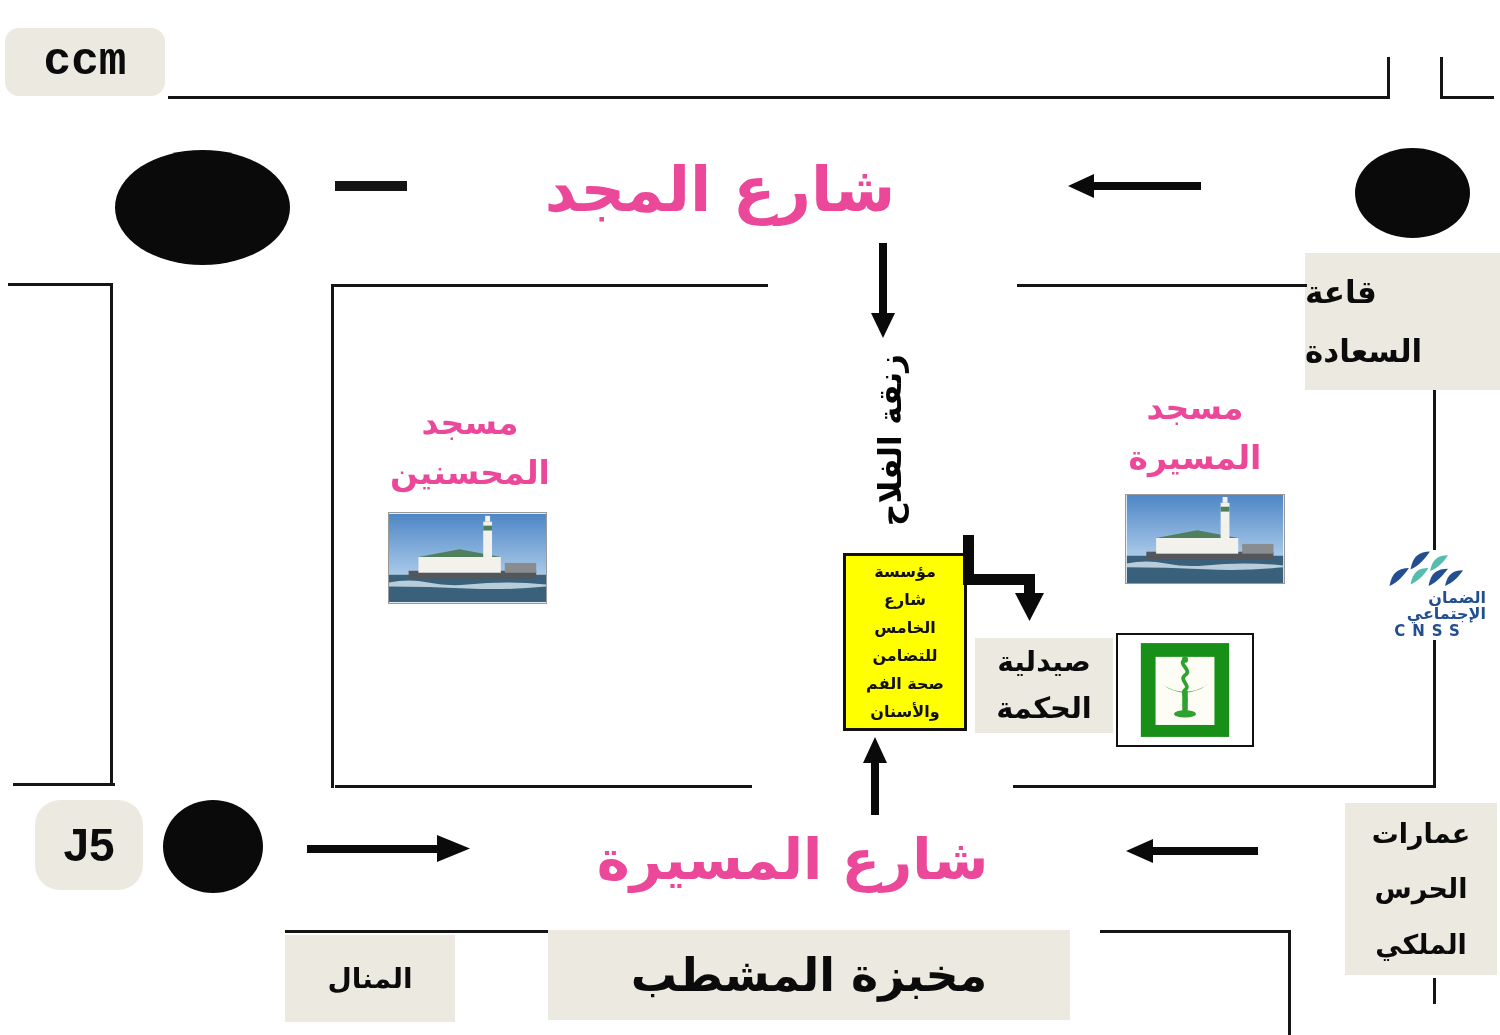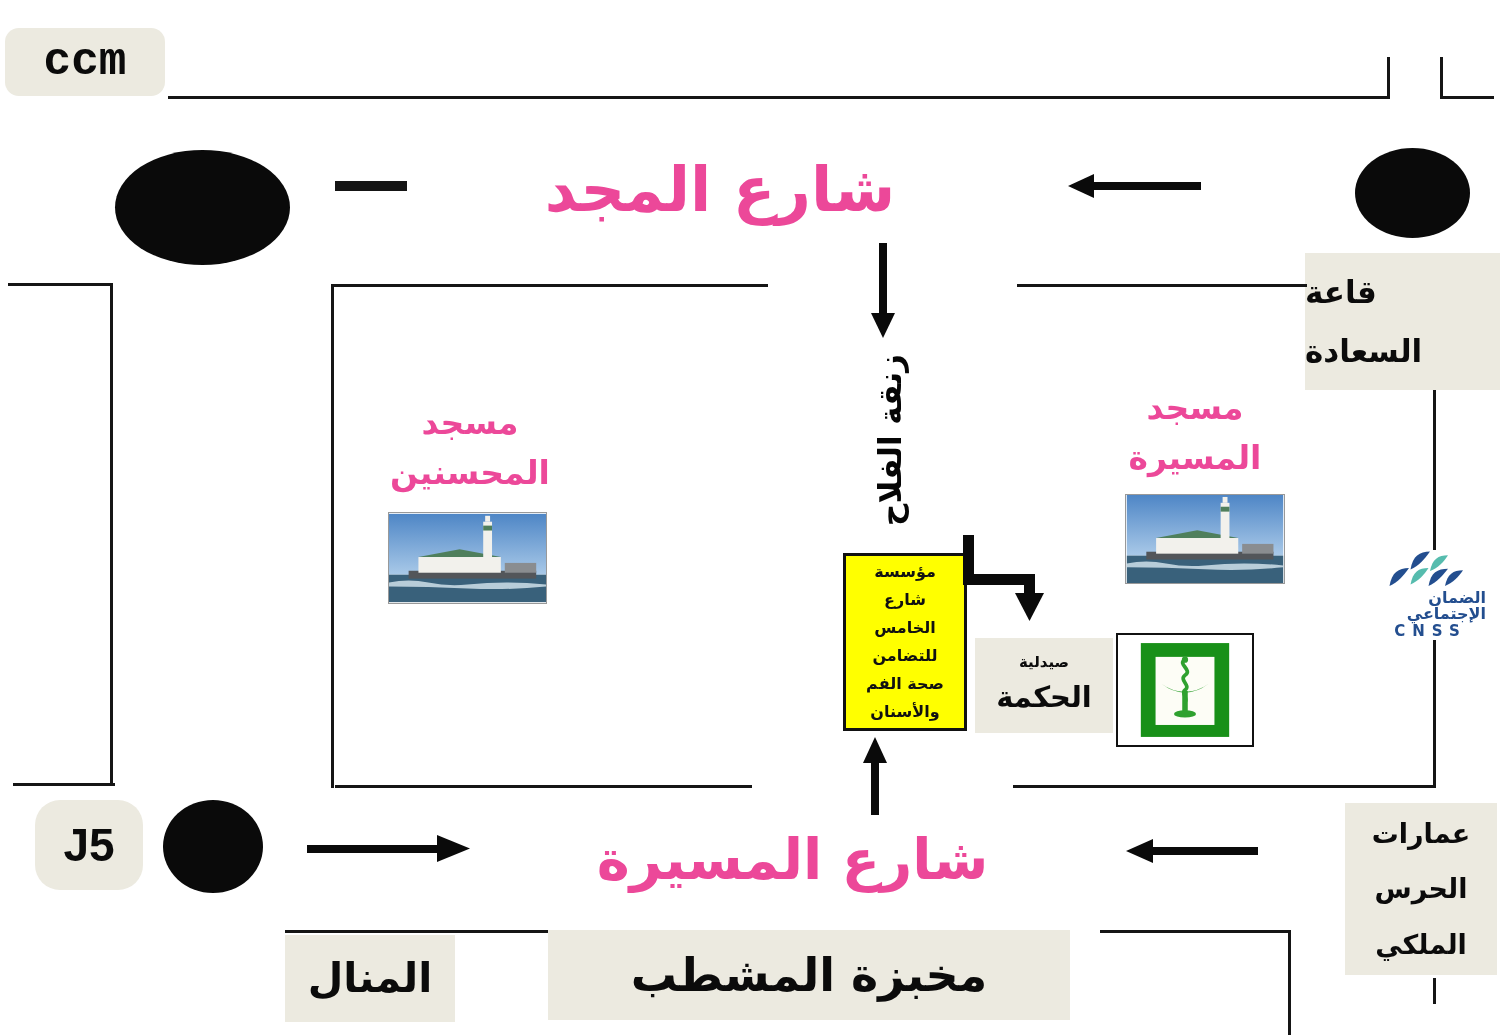--- a/index.html
+++ b/index.html
@@ -138,21 +138,21 @@
     <rect x="64" y="39" width="11" height="22" fill="#0a0a0a"></rect>
     <polygon points="69.5,86 55,58 84,58" fill="#0a0a0a"></polygon>
   </svg>
 
   <svg class="arr" style="left:860px;top:737px;" width="30" height="78" viewBox="0 0 30 78">
     <rect x="11" y="20" width="8" height="58" fill="#0a0a0a"></rect>
     <polygon points="15,0 3,26 27,26" fill="#0a0a0a"></polygon>
   </svg>
 
   <div class="lbl" style="left:975px;top:638px;width:138px;height:95px;font-size:24px;line-height:1.6;">
-    <div style="font-size:15px;">صيدلية</div>
+    <div style="font-size:28px;">صيدلية</div>
     <div style="font-size:29px;">الحكمة</div>
   </div>
 
   <div class="abs" style="left:1116px;top:633px;width:134px;height:110px;background:#fff;border:2px solid #111;display:flex;align-items:center;justify-content:center;">
     <svg width="92" height="98" viewBox="0 0 100 106">
       <rect x="2" y="2" width="96" height="102" fill="#189018"></rect>
       <rect x="18" y="17" width="64" height="74" fill="#fdfdf6"></rect>
       <path d="M24,46 Q50,66 76,46 Q64,55 50,55 Q36,55 24,46 Z" fill="#2FA12F"></path>
       <rect x="47" y="54" width="6" height="22" fill="#2FA12F"></rect>
       <ellipse cx="50" cy="79" rx="12" ry="4" fill="#2FA12F"></ellipse>
@@ -195,21 +195,21 @@
     <div>عمارات</div>
     <div>الحرس</div>
     <div>الملكي</div>
   </div>
 
   <div class="line" style="left:285px;top:930px;width:295px;height:3px;"></div>
   <div class="line" style="left:1100px;top:930px;width:190px;height:3px;"></div>
   <div class="line" style="left:1288px;top:930px;width:3px;height:105px;"></div>
   <div class="line" style="left:1433px;top:978px;width:3px;height:26px;"></div>
 
-  <div class="lbl" style="left:285px;top:935px;width:170px;height:87px;font-size:41px;">
+  <div class="lbl" style="left:285px;top:935px;width:170px;height:87px;font-size:28px;">
     <span>المنال</span>
   </div>
 
   <div class="lbl" style="left:548px;top:930px;width:522px;height:90px;font-size:46px;">
     <span>مخبزة المشطب</span>
   </div>
 
 </div>
 
 </body></html>

